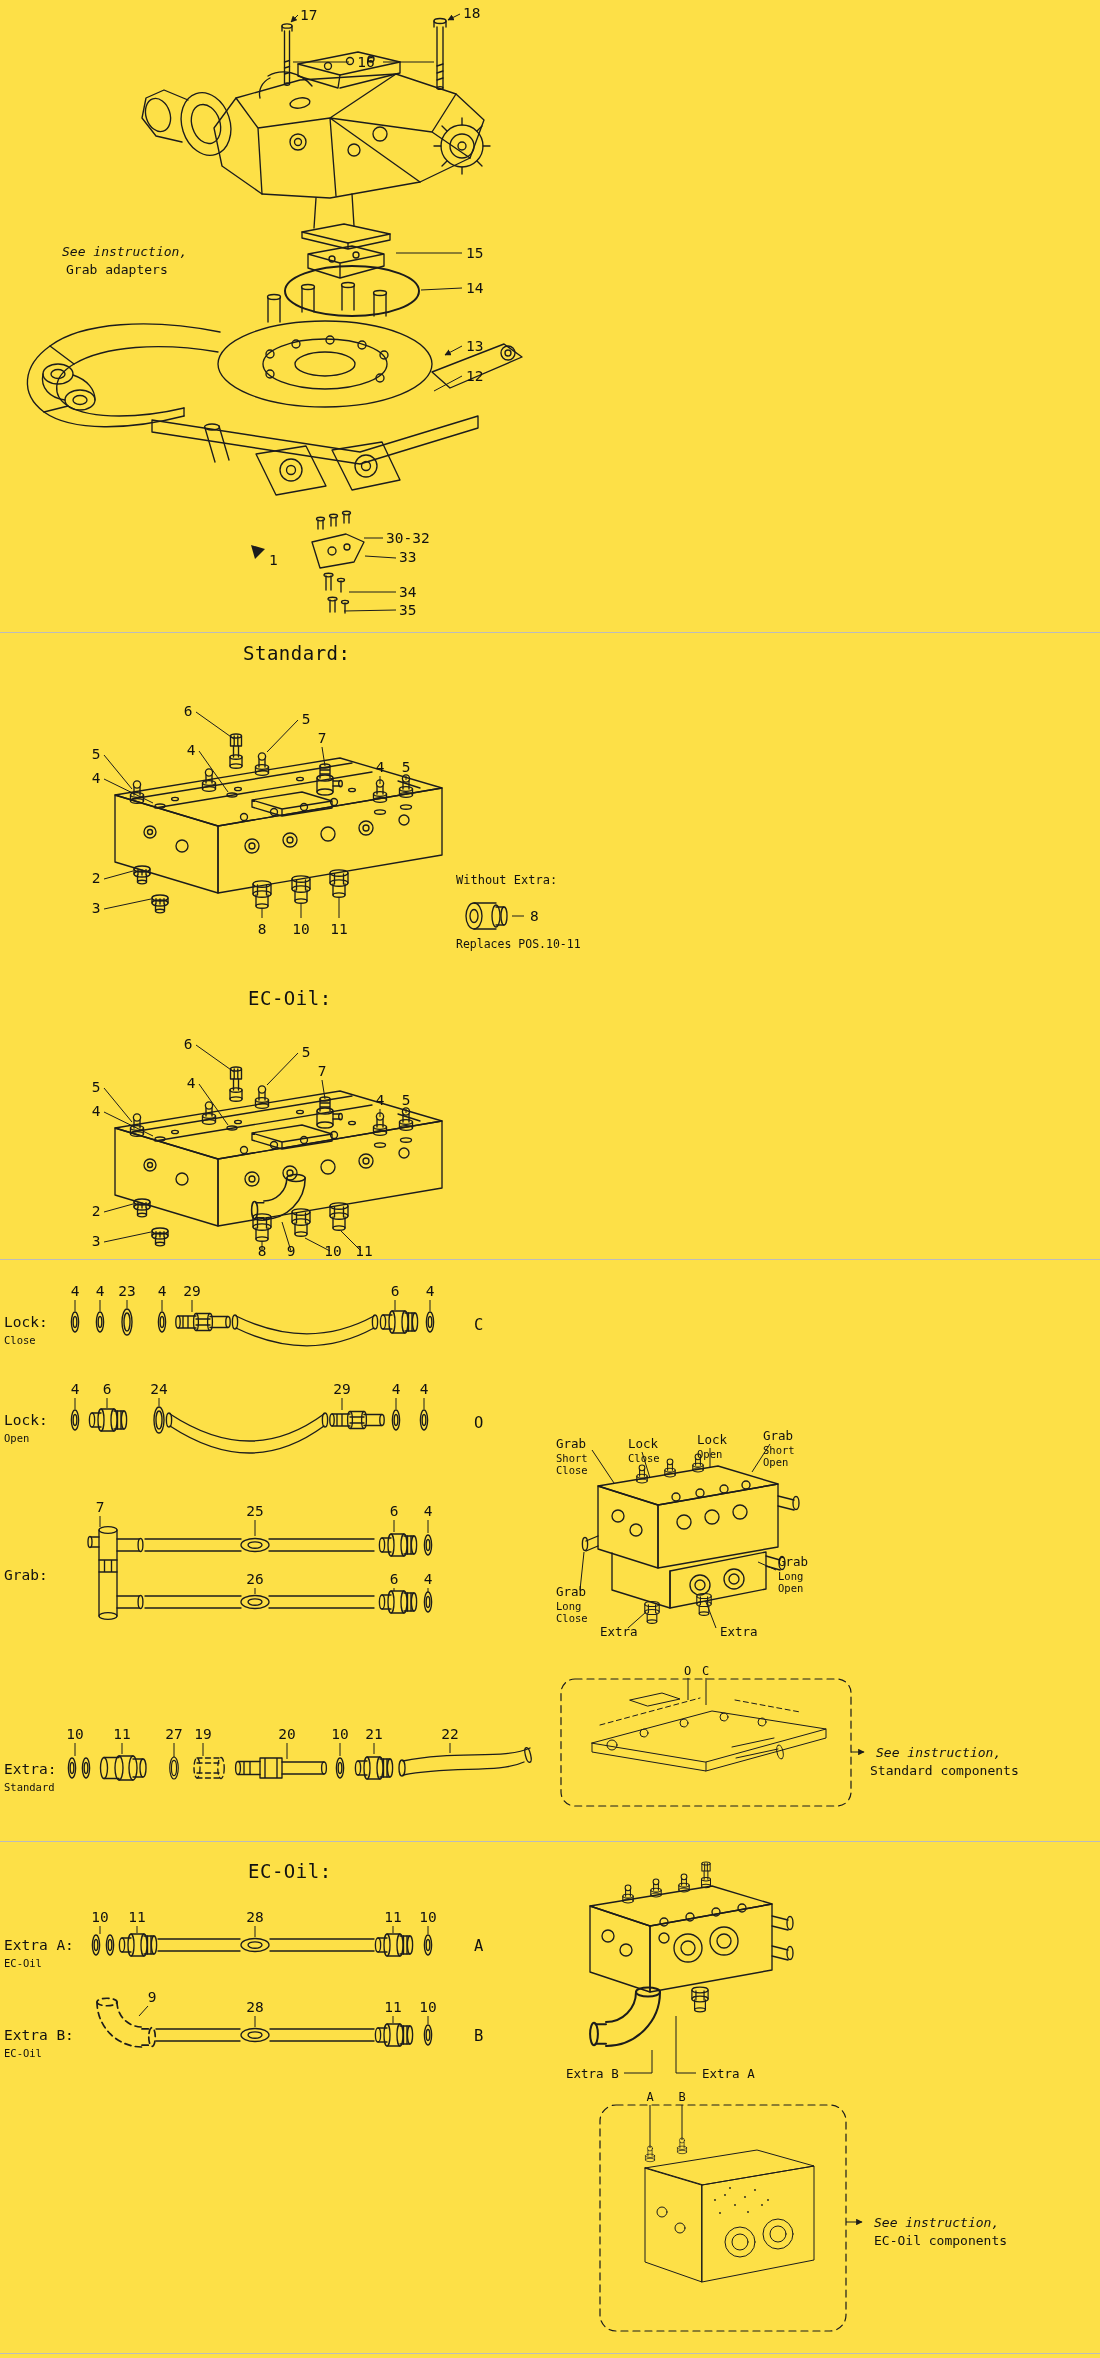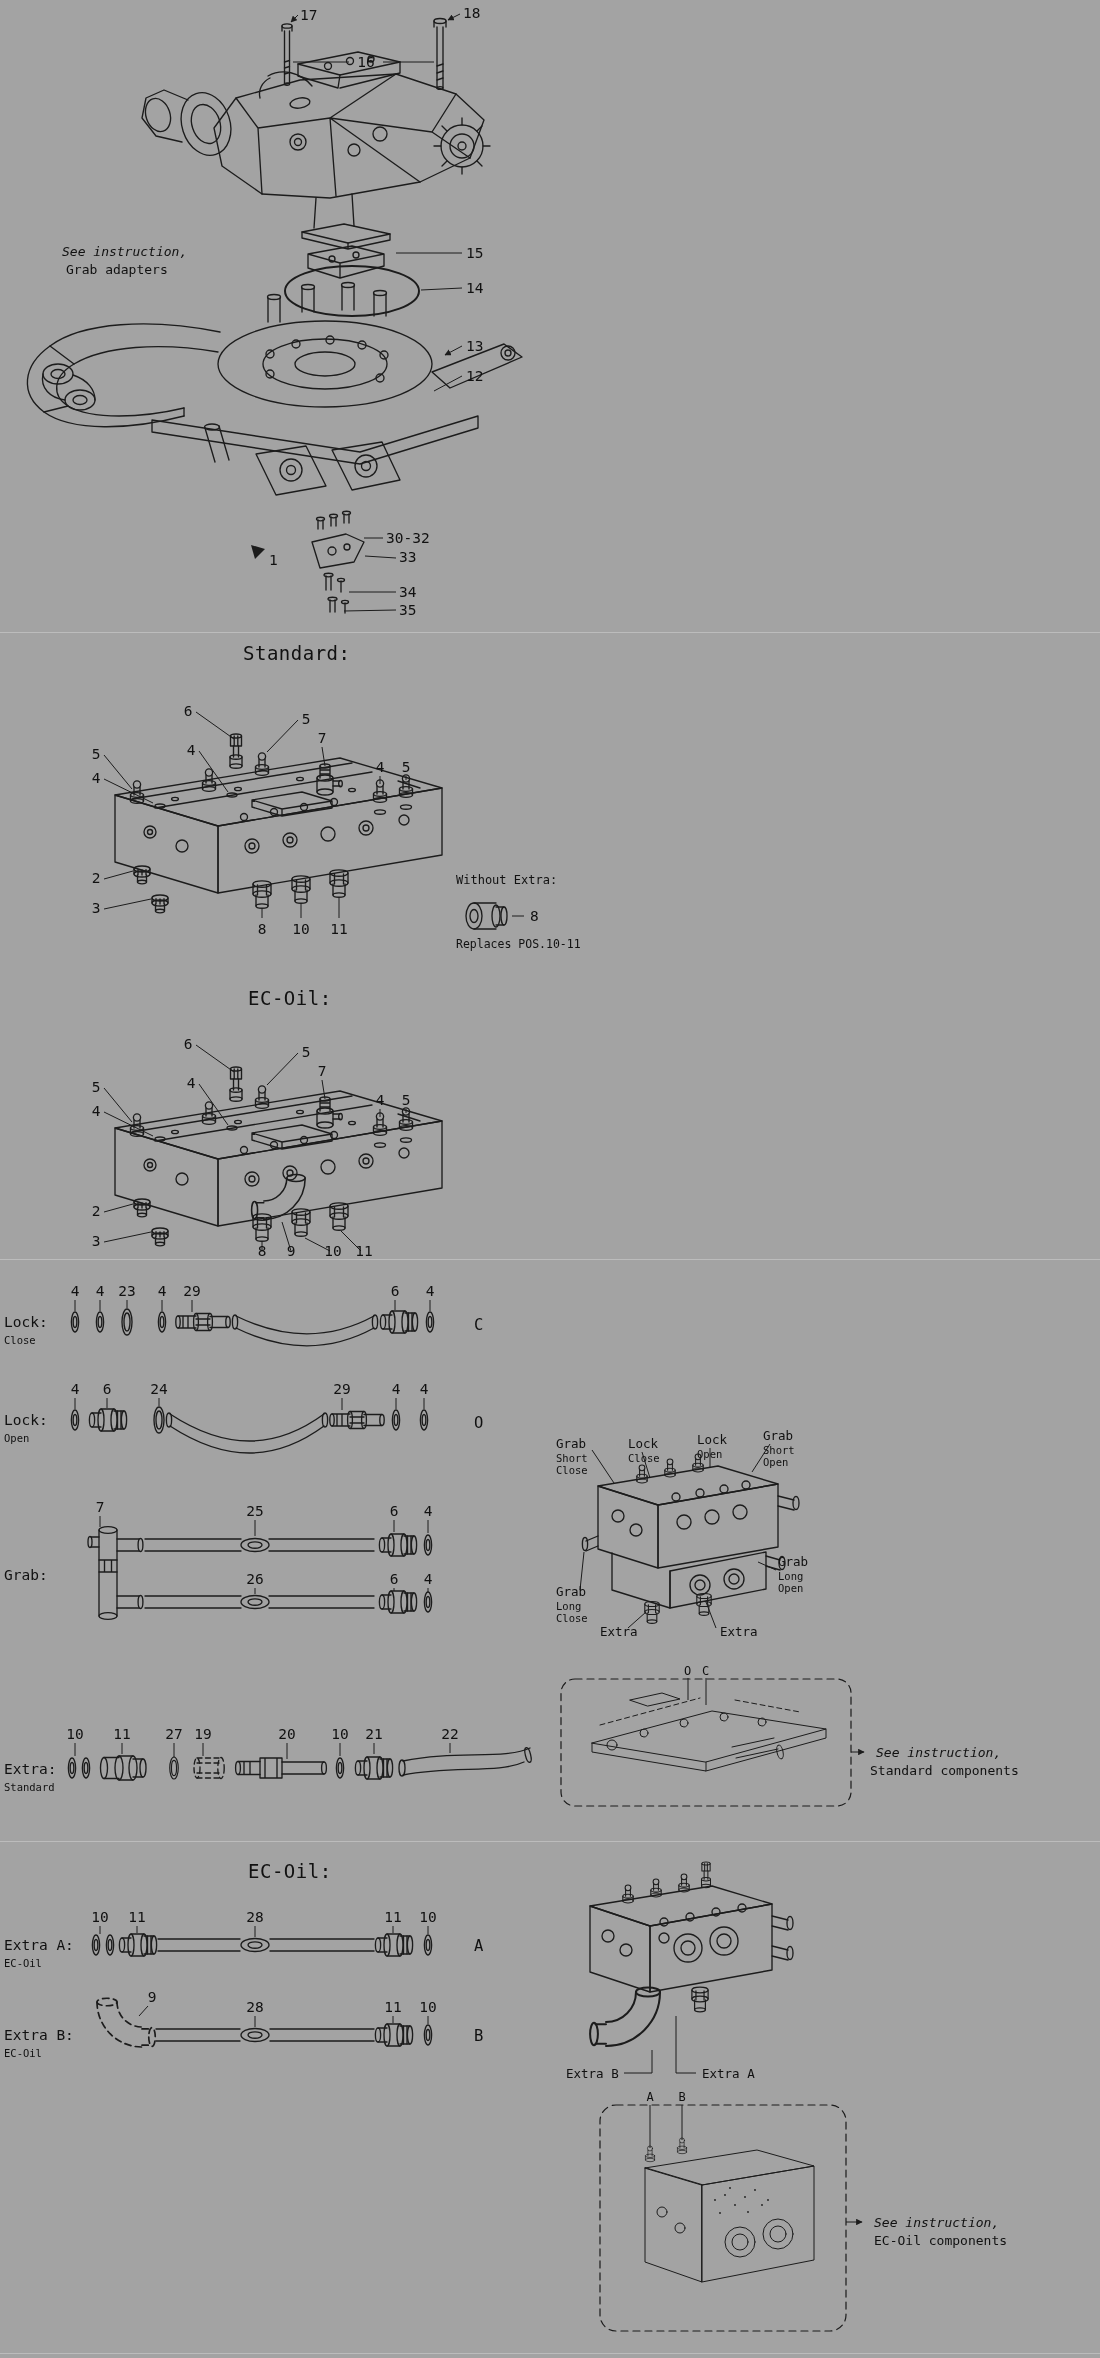--- a/index.html
+++ b/index.html
@@ -1,18 +1,18 @@
 <!DOCTYPE html>
 <html><head>
 <meta charset="utf-8">
 <style>
   * { box-sizing: border-box; }
   html, body { margin:0; padding:0; background:#ffffff; }
   .page {
-    position:relative; width:1100px; height:2358px; background:#a3a3a3;
+    position:relative; width:1100px; height:2358px; background:#fde047;
     font-family:"DejaVu Sans Mono","Liberation Mono",monospace;
     overflow:hidden;
   }
   .sec { position:absolute; left:0; width:1100px; display:block; }
   .divider { position:absolute; left:0; width:1100px; height:0; border-top:1px solid #bcbcbc; }
   .art { stroke:#1c1c1c; fill:none; stroke-width:1.35; stroke-linecap:round; stroke-linejoin:round; }
   .thin { stroke-width:1; }
   .leader { stroke:#1c1c1c; fill:none; stroke-width:1; }
   .dash { stroke-dasharray:5 3.5; }
   .boxdash { stroke-dasharray:7 5; stroke-width:1.2; }

